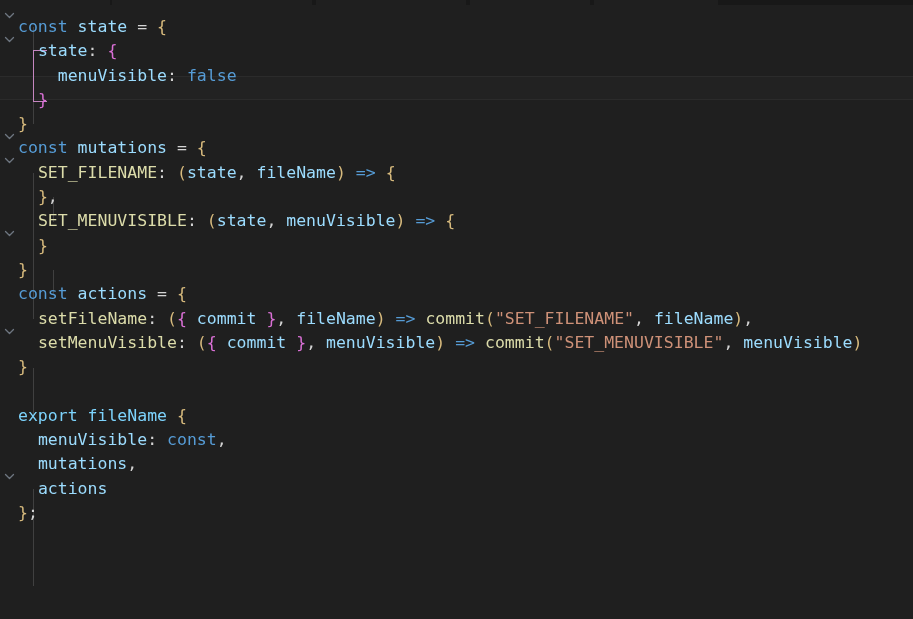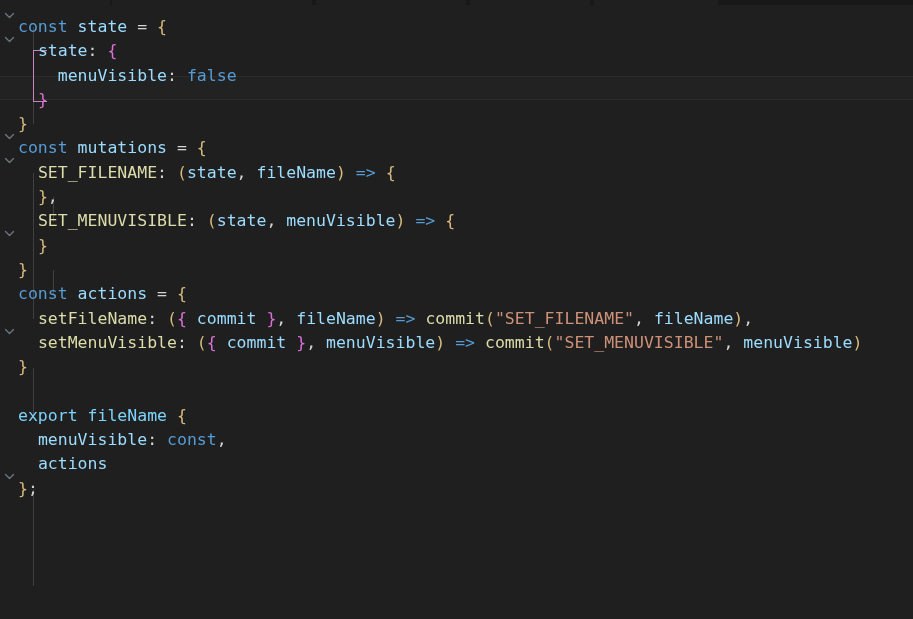--- a/index.html
+++ b/index.html
@@ -189,17 +189,18 @@
       <div class="line" style="margin-top: 0px;"><span class="t-op">  </span><span class="t-fn">SET_MENUVISIBLE</span><span class="t-op">:</span><span class="t-op"> </span><span class="t-brace-y">(</span><span class="t-var">state</span><span class="t-op">,</span><span class="t-op"> </span><span class="t-var">menuVisible</span><span class="t-brace-y">)</span><span class="t-op"> </span><span class="t-arrow">=&gt;</span><span class="t-op"> </span><span class="t-brace-y">{</span></div>
       <div class="line" style="margin-top: 0px;"><span class="t-op">  </span><span class="t-brace-y">}</span></div>
       <div class="line" style="margin-top: 0px;"><span class="t-brace-y">}</span></div>
       <div class="line" style="margin-top: 0px;"><span class="t-kw">const</span><span class="t-op"> </span><span class="t-var">actions</span><span class="t-op"> </span><span class="t-op">=</span><span class="t-op"> </span><span class="t-brace-y">{</span></div>
       <div class="line" style="margin-top: 0px;"><span class="t-op">  </span><span class="t-fn">setFileName</span><span class="t-op">:</span><span class="t-op"> </span><span class="t-brace-y">(</span><span class="t-brace-p">{</span><span class="t-op"> </span><span class="t-var">commit</span><span class="t-op"> </span><span class="t-brace-p">}</span><span class="t-op">,</span><span class="t-op"> </span><span class="t-var">fileName</span><span class="t-brace-y">)</span><span class="t-op"> </span><span class="t-arrow">=&gt;</span><span class="t-op"> </span><span class="t-fn">commit</span><span class="t-brace-y">(</span><span class="t-str">"SET_FILENAME"</span><span class="t-op">,</span><span class="t-op"> </span><span class="t-var">fileName</span><span class="t-brace-y">)</span><span class="t-op">,</span></div>
       <div class="line" style="margin-top: 0px;"><span class="t-op">  </span><span class="t-fn">setMenuVisible</span><span class="t-op">:</span><span class="t-op"> </span><span class="t-brace-y">(</span><span class="t-brace-p">{</span><span class="t-op"> </span><span class="t-var">commit</span><span class="t-op"> </span><span class="t-brace-p">}</span><span class="t-op">,</span><span class="t-op"> </span><span class="t-var">menuVisible</span><span class="t-brace-y">)</span><span class="t-op"> </span><span class="t-arrow">=&gt;</span><span class="t-op"> </span><span class="t-fn">commit</span><span class="t-brace-y">(</span><span class="t-str">"SET_MENUVISIBLE"</span><span class="t-op">,</span><span class="t-op"> </span><span class="t-var">menuVisible</span><span class="t-brace-y">)</span></div>
       <div class="line" style="margin-top: 0px;"><span class="t-brace-y">}</span></div>
       <div class="line" style="margin-top: 0px;">&nbsp;</div>
       <div class="line" style="margin-top: 0px;"><span class="t-ctrl">export</span><span class="t-op"> </span><span class="t-ctrl">fileName</span><span class="t-op"> </span><span class="t-brace-y">{</span></div>
       <div class="line" style="margin-top: 0px;"><span class="t-op">  </span><span class="t-var">menuVisible</span><span class="t-op">:</span><span class="t-op"> </span><span class="t-kw">const</span><span class="t-op">,</span></div>
+      <div class="line" style="margin-top: 0px;"><span class="t-op">  </span><span class="t-var">mutations</span><span class="t-op">,</span></div>
       <div class="line" style="margin-top: 0px;"><span class="t-op">  </span><span class="t-var">actions</span></div>
       <div class="line" style="margin-top: 0px;"><span class="t-brace-y">}</span><span class="t-op">;</span></div>
     </div>
 
 </div>
 
 </body></html>

